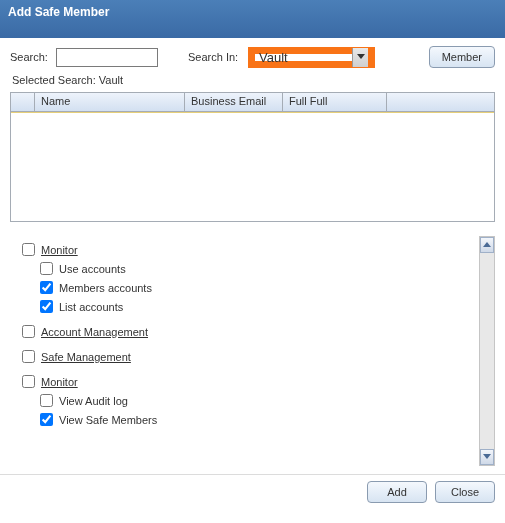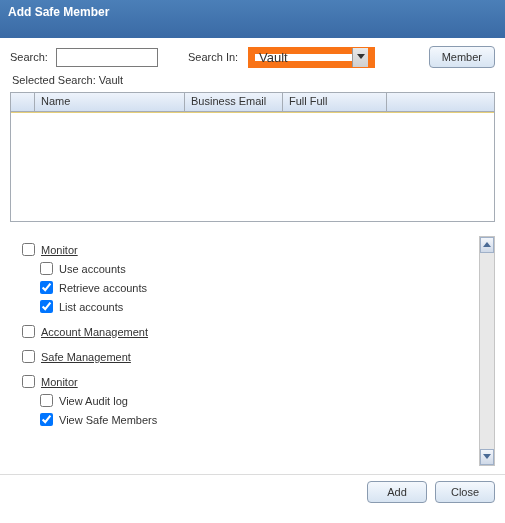--- a/index.html
+++ b/index.html
@@ -213,21 +213,21 @@
           <div class="perm-head">
             <input type="checkbox" style="">
             <span class="txt">Monitor</span>
           </div>
           <div class="perm-item perm-sub">
             <input type="checkbox" style="">
             <span>Use accounts</span>
           </div>
           <div class="perm-item perm-sub">
             <input type="checkbox" checked="" style="">
-            <span>Retrieve accounts</span>
+            <span>Members accounts</span>
           </div>
           <div class="perm-item perm-sub">
             <input type="checkbox" checked="" style="">
             <span>List accounts</span>
           </div>
         </div>
         <div class="perm-section">
           <div class="perm-head">
             <input type="checkbox" style="">
             <span class="txt">Account Management</span>

